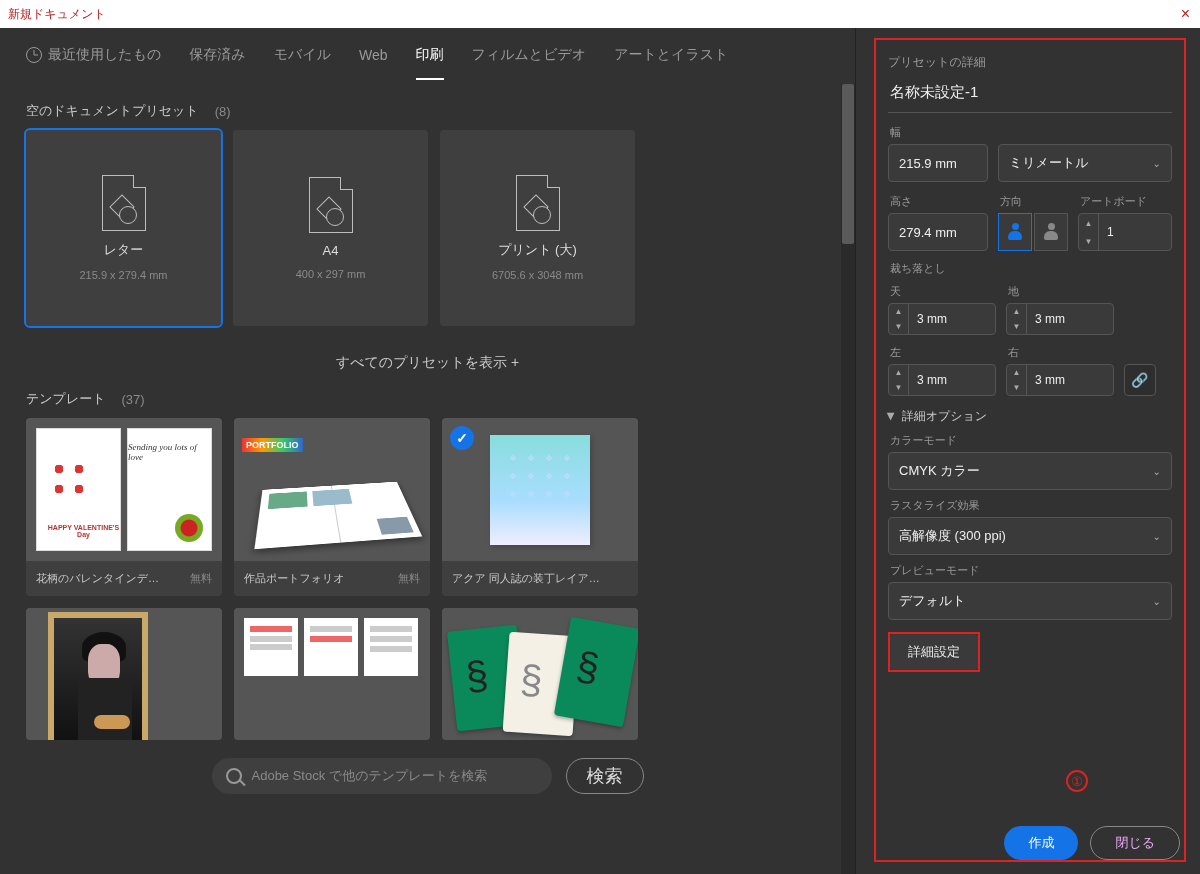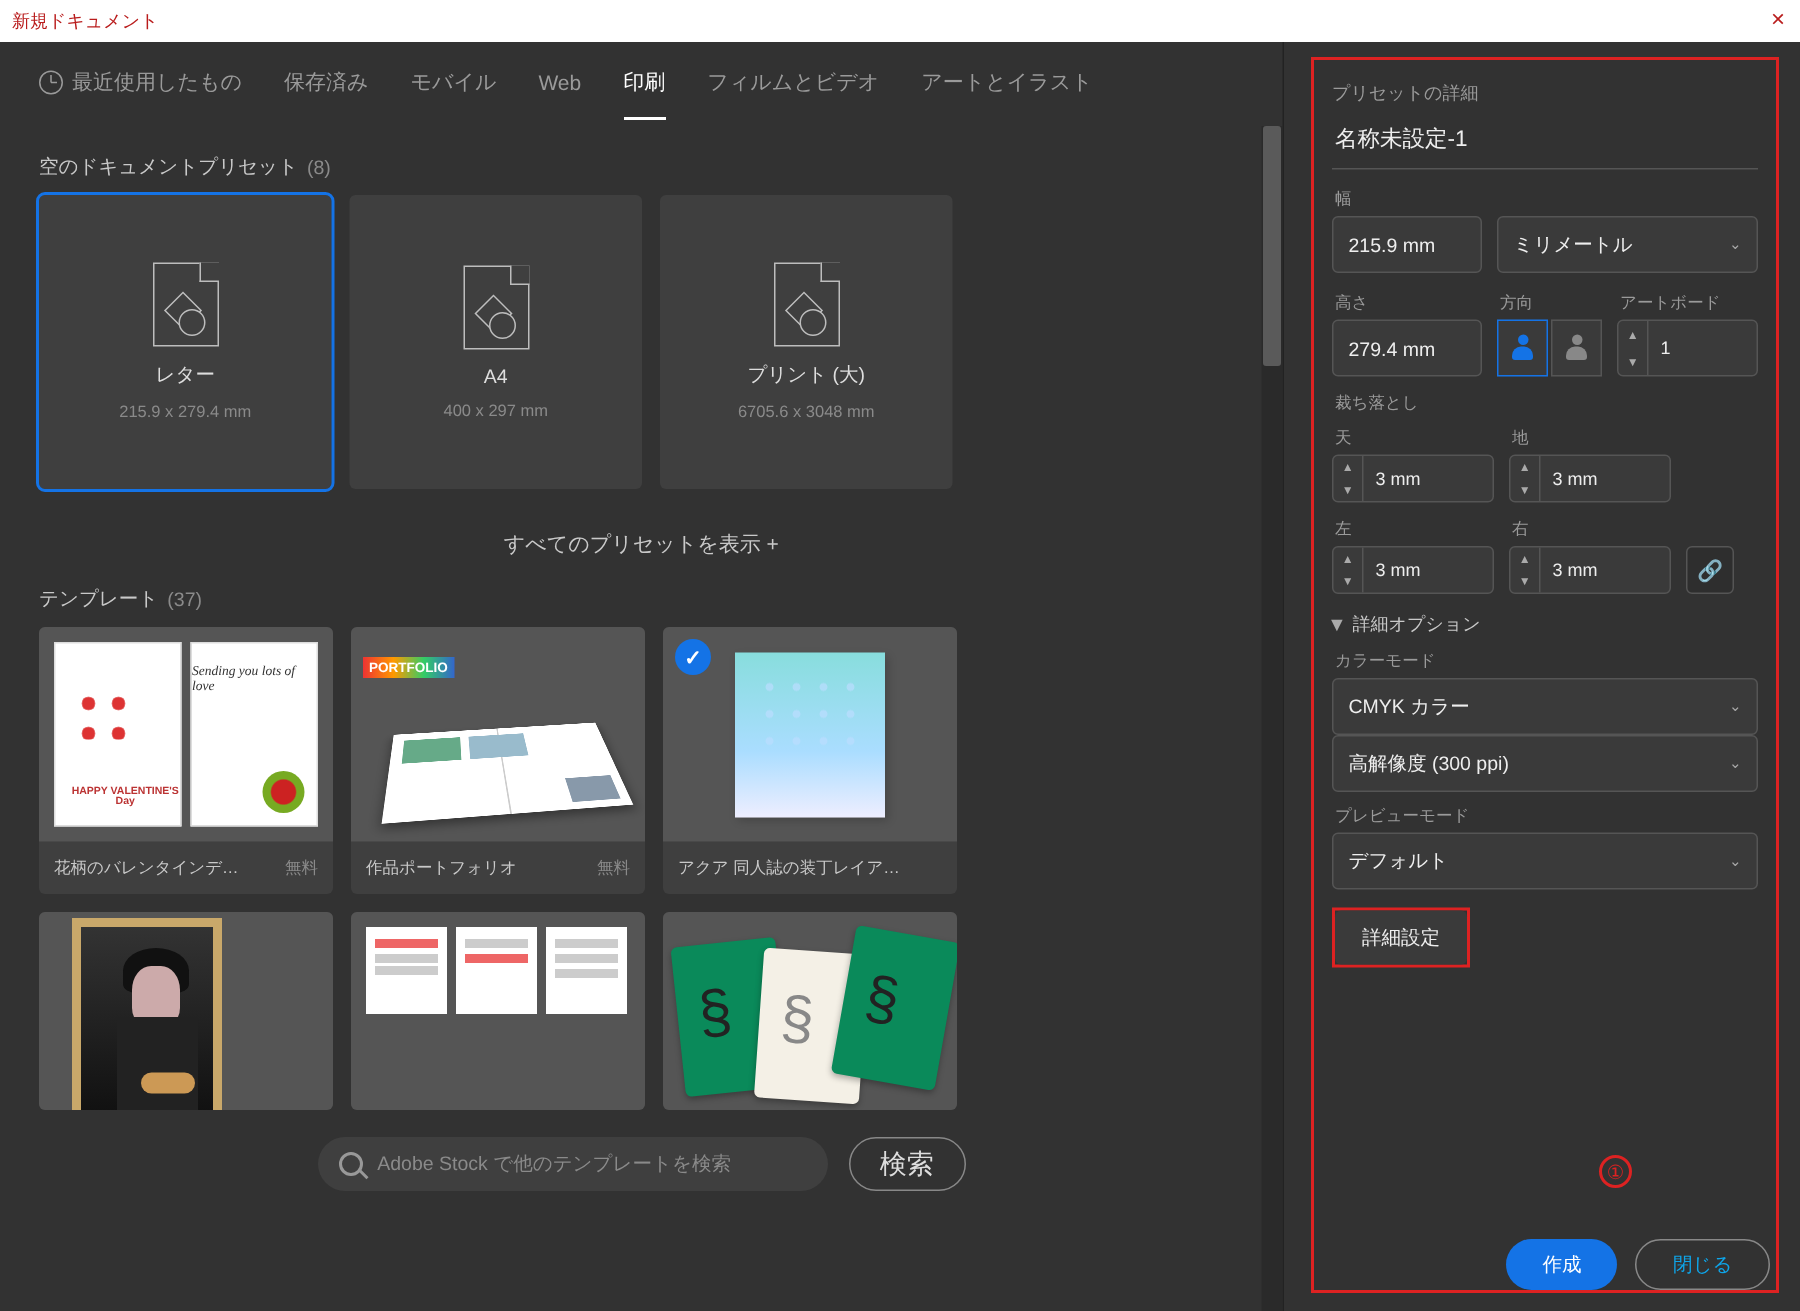--- a/index.html
+++ b/index.html
@@ -8,21 +8,21 @@
   .titlebar .close { position: absolute; right: 10px; font-size: 16px; cursor: pointer; }
   .app { background: #323232; height: 846px; display: flex; }
   .left { width: 855px; display: flex; flex-direction: column; }
   .tabs { display: flex; align-items: center; gap: 28px; padding: 14px 26px 0 26px; color: #9a9a9a; font-size: 14px; height: 56px; }
   .tab { padding-bottom: 14px; border-bottom: 2px solid transparent; cursor: pointer; display: flex; align-items: center; gap: 6px; }
   .tab.active { color: #fff; border-bottom-color: #fff; }
   .clock { width: 16px; height: 16px; border: 1.5px solid #9a9a9a; border-radius: 50%; position: relative; }
   .clock::before { content:""; position:absolute; left:50%; top:50%; width:1px; height:5px; background:#9a9a9a; transform-origin:bottom; transform:translate(-50%,-100%); }
   .clock::after { content:""; position:absolute; left:50%; top:50%; width:4px; height:1px; background:#9a9a9a; transform:translate(0,-50%); }
   .main-scroll { flex:1; overflow:hidden; position:relative; background:#323232; padding: 10px 26px 0 26px; }
-  .section-title { color:#c9c9c9; font-size:13px; margin: 8px 0 10px 0; display:flex; align-items:center; gap:6px; }
+  .section-title { color:#c9c9c9; font-size:13px; margin: 8px 0 10px 0; display:flex; align-items:center; gap:16px; }
   .section-title .count { color:#8a8a8a; }
   .preset-row { display:flex; gap:12px; }
   .preset-card { width:195px; height:196px; background:#3f3f3f; border-radius:4px; display:flex; flex-direction:column; align-items:center; justify-content:center; gap:10px; cursor:pointer; position:relative; }
   .preset-card.selected { outline:2px solid #1473e6; }
   .page-glyph { width:44px; height:56px; border:1.5px solid #bdbdbd; position:relative; }
   .page-glyph::before { content:""; position:absolute; right:-1px; top:-1px; width:12px; height:12px; background:#3f3f3f; border-left:1.5px solid #bdbdbd; border-bottom:1.5px solid #bdbdbd; }
   .page-glyph .shape { position:absolute; left:10px; top:22px; width:18px; height:18px; border:1.5px solid #bdbdbd; transform:rotate(45deg); }
   .page-glyph .circ { position:absolute; left:16px; top:30px; width:18px; height:18px; border:1.5px solid #bdbdbd; border-radius:50%; background:#3f3f3f; }
   .preset-name { color:#ddd; font-size:13px; }
   .preset-size { color:#8a8a8a; font-size:11px; }
@@ -64,21 +64,21 @@
   .link-btn { width:32px; height:32px; background:#2e2e2e; border:1px solid #555; border-radius:4px; display:flex; align-items:center; justify-content:center; cursor:pointer; color:#aaa; font-size:14px; }
   .adv-toggle { display:flex; align-items:center; gap:6px; font-size:12px; color:#c9c9c9; margin:12px 0 8px 0; cursor:pointer; }
   .caret { display:inline-block; transform:rotate(90deg); font-size:10px; color:#aaa; }
   .caret-down { display:inline-block; font-size:10px; color:#aaa; }
   .more-btn { margin-top:12px; border:2px solid #d22; display:inline-block; }
   .more-btn .input { height:36px; padding:0 18px; border:none; }
   .circle-num { position:absolute; bottom:68px; left:190px; width:22px; height:22px; border:2px solid #d22; border-radius:50%; display:flex; align-items:center; justify-content:center; color:#d22; font-size:13px; }
   .footer-btns { position:absolute; right:20px; bottom:14px; display:flex; gap:12px; }
   .btn-pill { height:34px; padding:0 24px; border-radius:17px; display:flex; align-items:center; font-size:13px; cursor:pointer; }
   .btn-primary { background:#1473e6; color:#fff; border:none; }
-  .btn-secondary { background:transparent; color:#0ea5e9; border:1px solid #888; }
+  .btn-secondary { background:transparent; color:#f0abfc; border:1px solid #888; }
 
   
   .th1 { background:#efefef; display:flex; gap:6px; padding:10px; }
   .th1 .card { flex:1; background:#fff; border:1px solid #ddd; position:relative; }
   .th1 .heart { position:absolute; left:12px; top:30px; width:38px; height:34px; background:radial-gradient(circle, #d33 30%, transparent 31%), radial-gradient(circle, #d33 30%, transparent 31%); background-size:20px 20px; }
   .th1 .rose { position:absolute; right:8px; bottom:8px; width:28px; height:28px; background:radial-gradient(circle,#c22 40%, #7a2 45%); border-radius:50%; }
   .th1 .scr { position:absolute; right:10px; top:14px; font-family:cursive; font-size:9px; color:#333; font-style:italic; line-height:1.1; }
   .th1 .hv { position:absolute; left:10px; bottom:12px; font-size:7px; color:#b33; font-weight:bold; text-align:center; }
   .th2 { background:#3a6e7f; }
   .th2 .port { position:absolute; left:8px; top:20px; font-size:9px; font-weight:bold; color:#fff; background:linear-gradient(90deg,#e33,#f90,#3c6,#36c); padding:2px 4px; }
@@ -379,20 +379,21 @@
         <span class="caret">▶</span>
         <span>詳細オプション</span>
       </div>
 
       <div class="field-label">カラーモード</div>
       <div class="input select">
         <span>CMYK カラー</span>
         <span class="caret-down">⌄</span>
       </div>
 
+      <div class="field-label" style="margin-top:8px;">ラスタライズ効果</div>
       <div class="input select">
         <span>高解像度 (300 ppi)</span>
         <span class="caret-down">⌄</span>
       </div>
 
       <div class="field-label" style="margin-top:8px;">プレビューモード</div>
       <div class="input select">
         <span>デフォルト</span>
         <span class="caret-down">⌄</span>
       </div>

